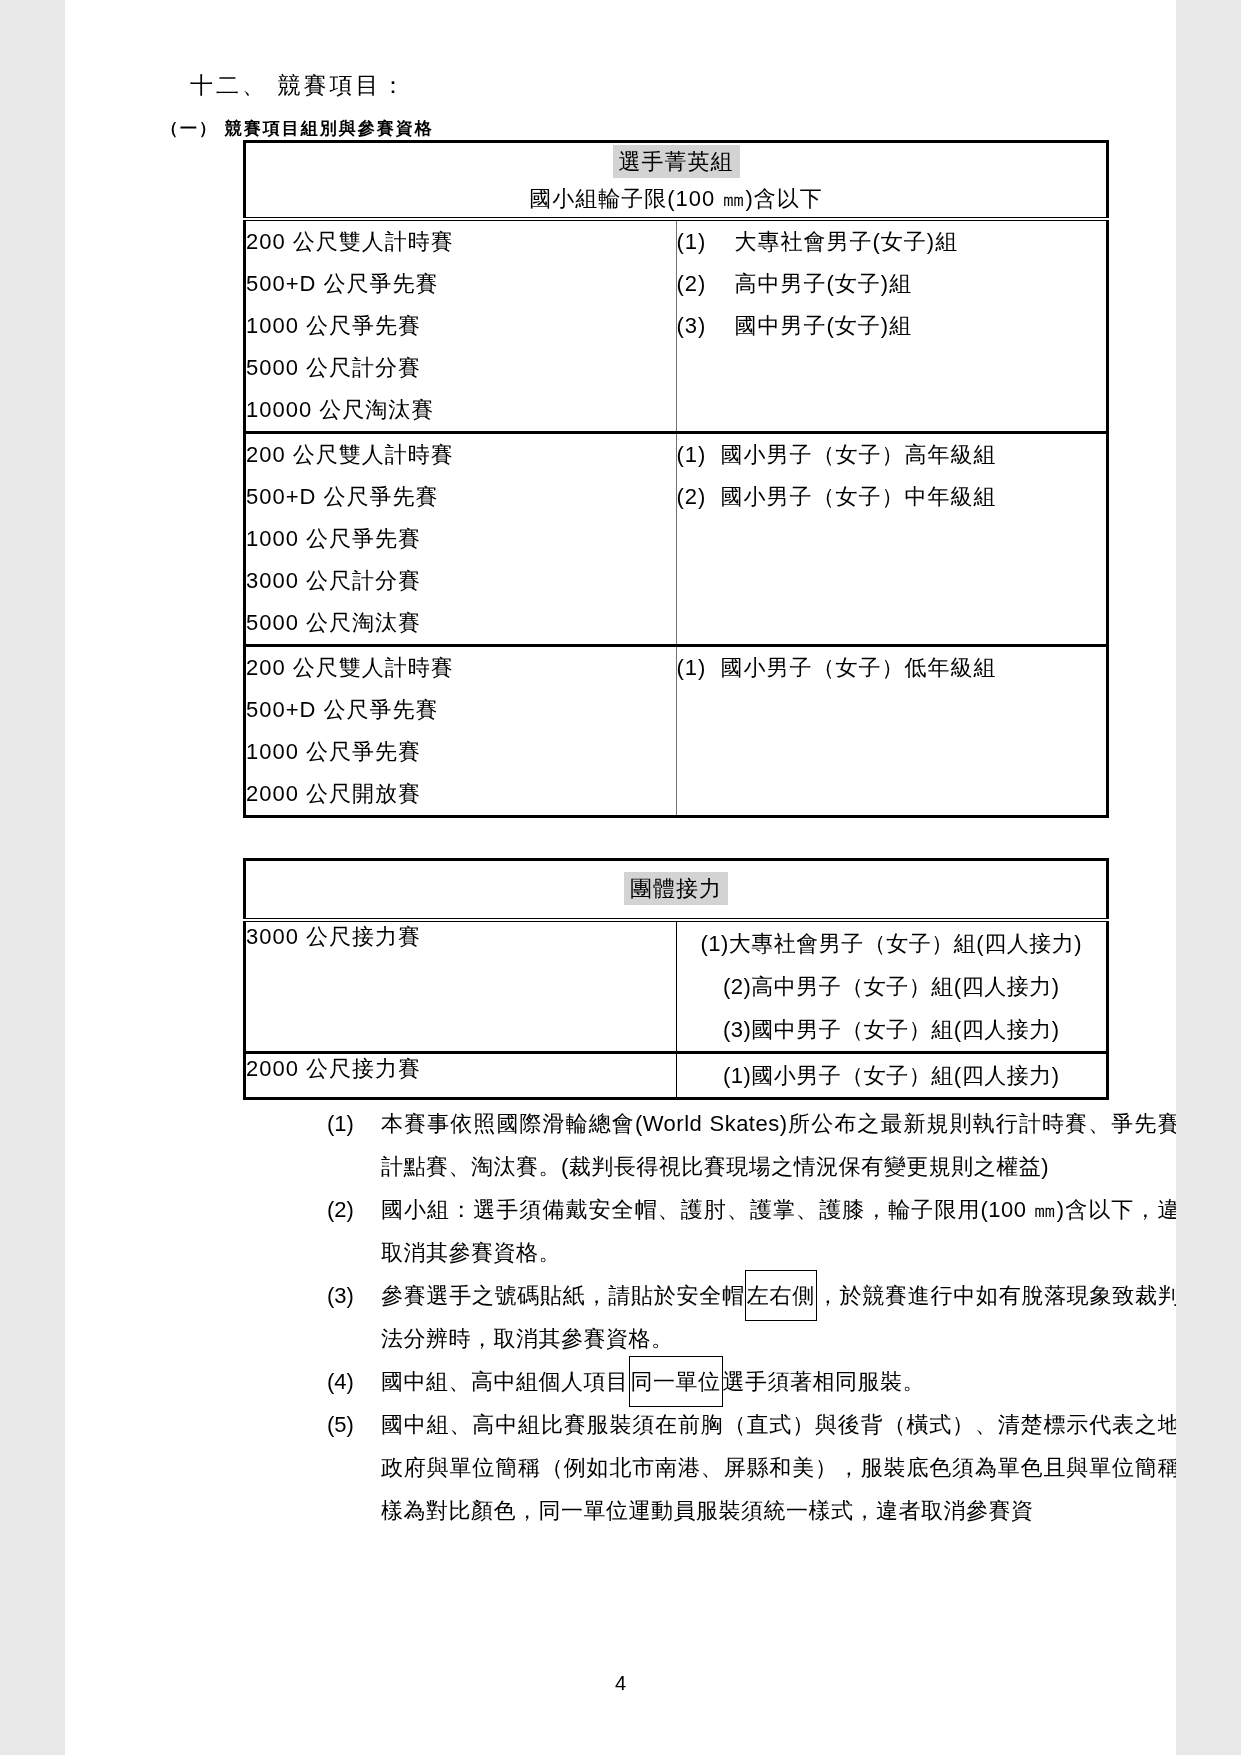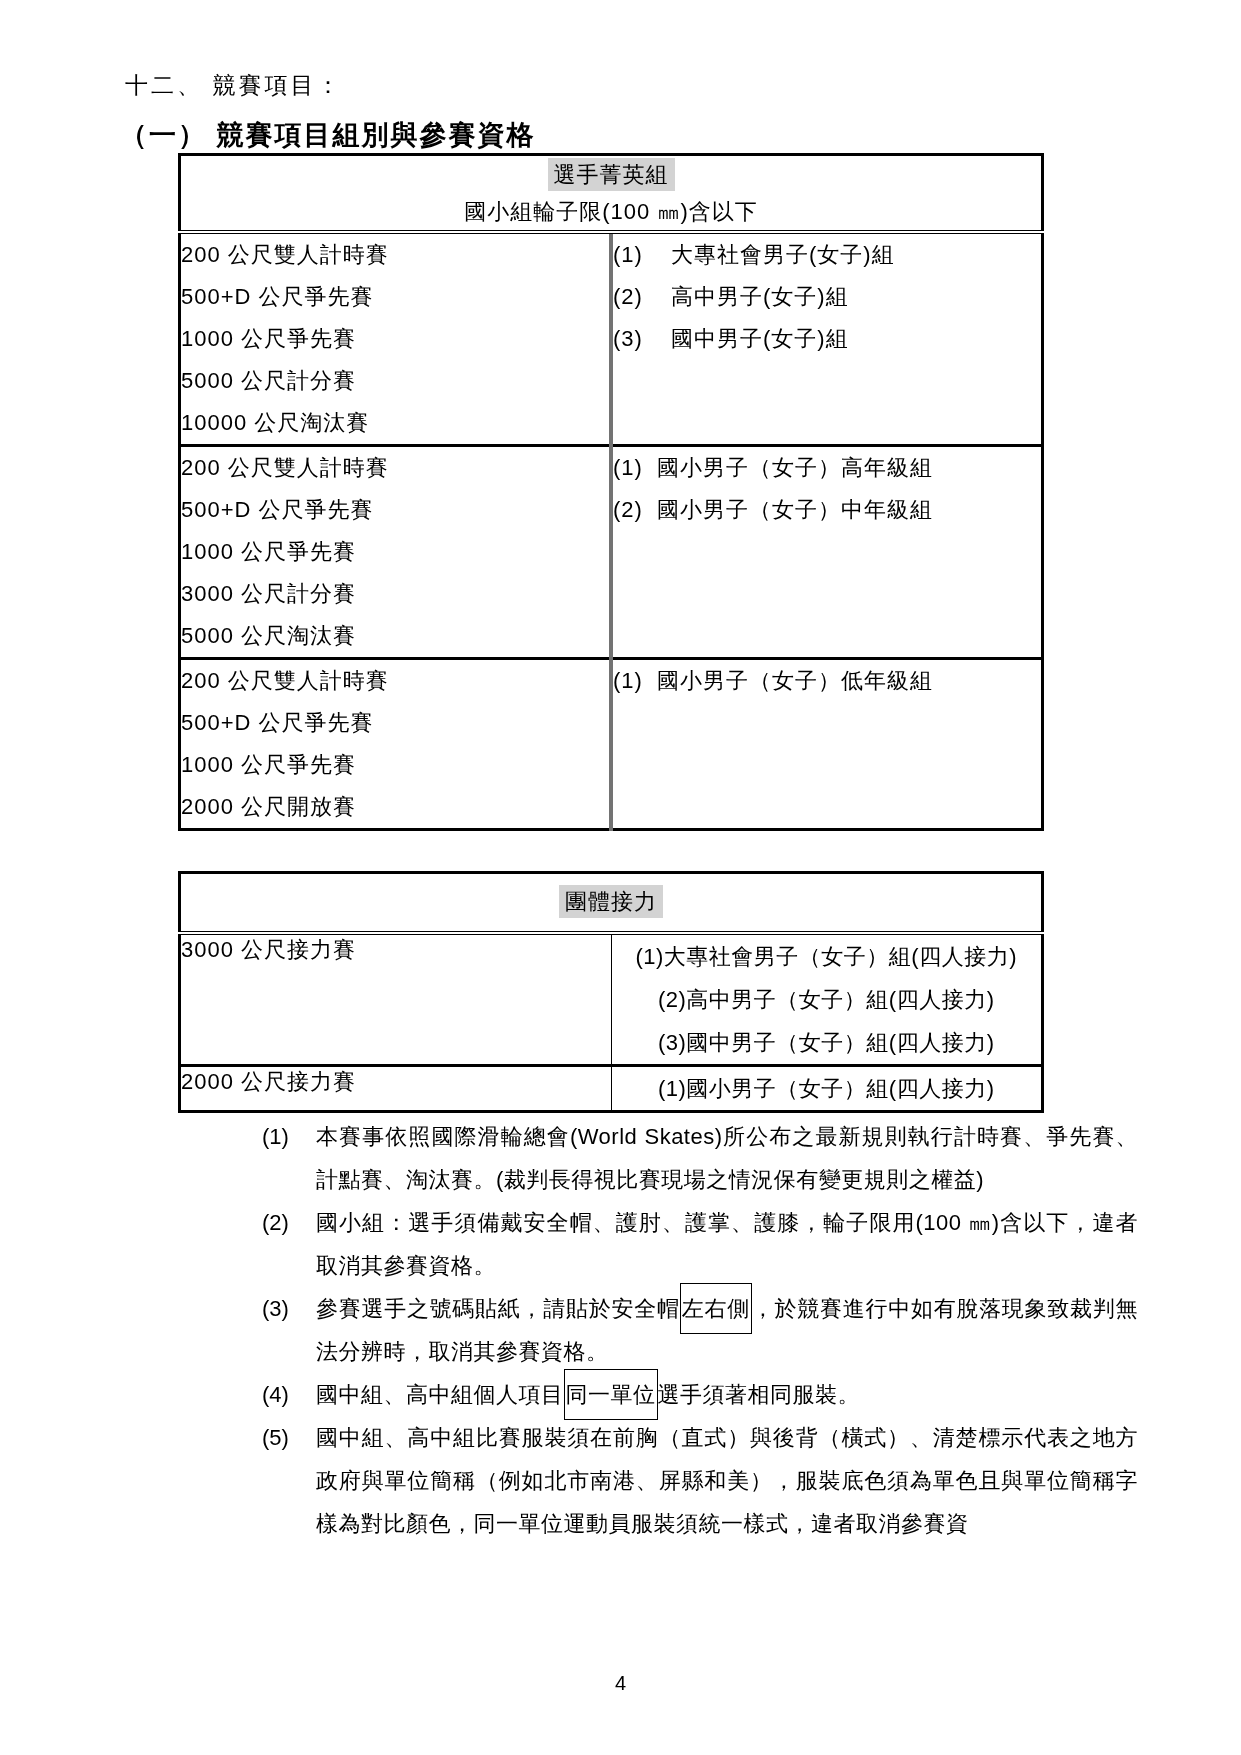--- a/index.html
+++ b/index.html
@@ -1,32 +1,32 @@
 <!DOCTYPE html>
 <html><head>
 <meta charset="utf-8">
 <style>
   html,body { margin:0; padding:0; background:#e8e8e8; }
   .page {
     position:relative;
-    width:1241px; height:1755px;
+    width:1111px; height:1755px;
     margin:0 auto;
     background:#ffffff;
     color:#000000;
     font-family:"Liberation Sans","DejaVu Sans",sans-serif;
     box-sizing:border-box;
     overflow:hidden;
   }
   .h12 {
     padding-top:70px; margin-left:125px;
     font-size:23px; letter-spacing:3px;
   }
   .h12sub {
-    margin-left:120px; margin-top:16px;
-    font-size:27px; font-weight:bold; letter-spacing:2px;
+    margin-left:96px; margin-top:16px;
+    font-size:17px; font-weight:bold; letter-spacing:2px;
   }
   table.tbl {
     border-collapse:collapse;
     margin-left:178px;
     width:866px;
     table-layout:fixed;
     border:3px solid #000;
     font-size:22px;
   }
   table.tbl td { vertical-align:top; padding:0; }
@@ -39,21 +39,21 @@
   .hl { background:#d3d3d3; padding:4px 6px; letter-spacing:1px; }
   .t2 .hl { font-weight:normal; }
   tr.sep td { border-top:3px solid #000; }
   td.events {
     width:388px;
     padding:8px 14px 6px 14px;
     line-height:42px;
     letter-spacing:1px;
   }
   td.groups {
-    border-left:4px solid #737373;
+    border-left:1px solid #737373;
     padding:8px 14px 6px 16px;
     line-height:42px;
     letter-spacing:1px;
   }
   .gnum-wide { display:inline-block; min-width:58px; }
   .gnum { display:inline-block; min-width:44px; }
   .t2 { margin-top:40px; }
   .t2 td.thead { padding:13px 0 14px 0; }
   td.revent {
     width:388px;

